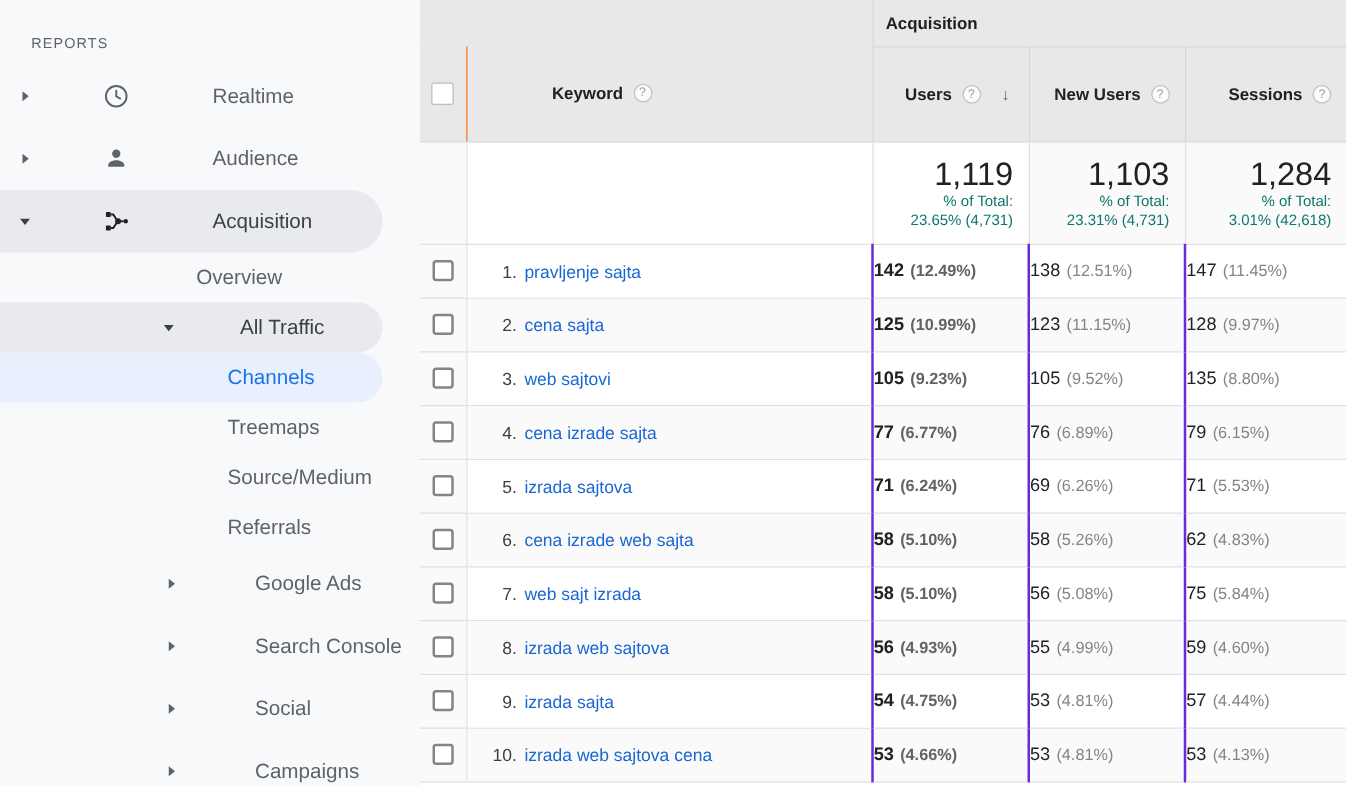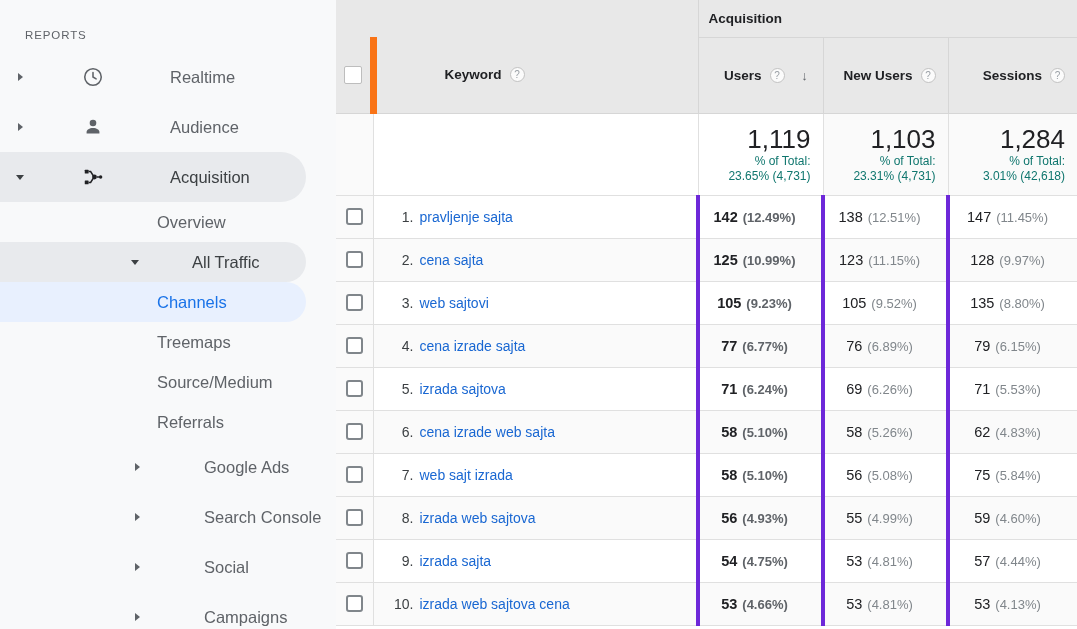--- a/index.html
+++ b/index.html
@@ -75,21 +75,21 @@
   .nav-row.sel-grey .nav-label { color: #3c4043; }
   .nav-row.sel-grey .nav-icon { color: #202124; }
 
   
   .nav-row.lvl2 { height: 40px; }
   .nav-row.lvl2 .nav-label { margin-left: 0; font-size: 16.5px; }
   .lvl2-pad { width: 112px; flex: 0 0 112px; }
   .lvl2-pad-caret { width: 78px; flex: 0 0 78px; }
 
   
-  .nav-row.lvl3 { height: 40px; }
+  .nav-row.lvl3 { height: 40px; padding-left: 25px; }
   .nav-row.lvl3 .nav-label { margin-left: 0; }
   .lvl3-pad { width: 112px; flex: 0 0 112px; }
   .nav-row.sel-blue .nav-label { color: #1a73e8; }
 
   
   .lvl3c-pad { width: 80px; flex: 0 0 80px; }
   .nav-row.lvl3c .nav-label { margin-left: 10px; }
 
   
   #table-wrap {
@@ -130,21 +130,21 @@
 
   .colhdr td {
     background: #e8e8e8;
     height: 76px;
     vertical-align: middle;
     padding: 0;
     border-bottom: 1px solid #d6d6d6;
   }
   .colhdr .cb-hdr { text-align: center; }
   .colhdr .kw-hdr {
-    border-left: 7px solid #f97316;
+    border-left: 1px solid #f97316;
     padding-left: 68px;
   }
   .colhdr .num-hdr {
     border-left: 1px solid #d6d6d6;
     text-align: right;
     padding-right: 12px;
   }
   .hdr-inner { display: flex; align-items: center; }
   .hdr-inner.right { justify-content: flex-end; }
   .hdr-text {
@@ -242,22 +242,22 @@
     font-size: 14px;
     color: #3c4043;
   }
   .kw-link {
     font-size: 14px;
     color: #1967d2;
     text-decoration: none;
     cursor: pointer;
   }
   tr.datarow .num-cell {
-    border-left: 4px solid #6d28d9;
-    text-align: center;
+    border-left: 2px solid #6d28d9;
+    text-align: left;
     padding-right: 12px;
     background: #fff;
     white-space: nowrap;
   }
   tr.datarow.alt .num-cell { background: #fafafa; }
   .val {
     font-size: 14.5px;
     color: #202124;
   }
   .val.bold { font-weight: bold; }

